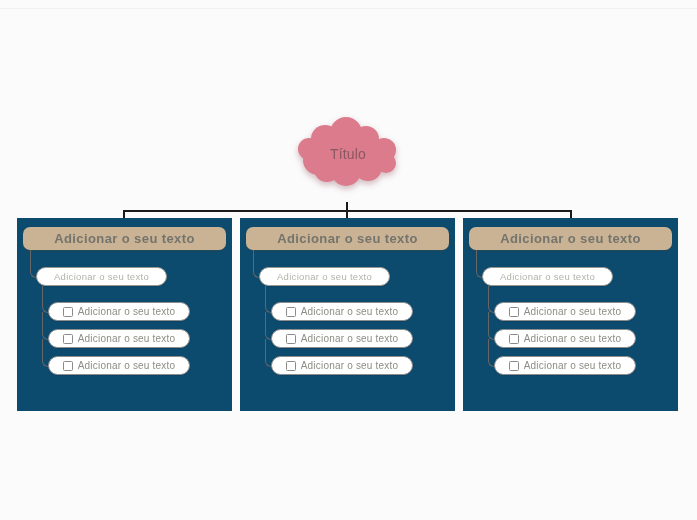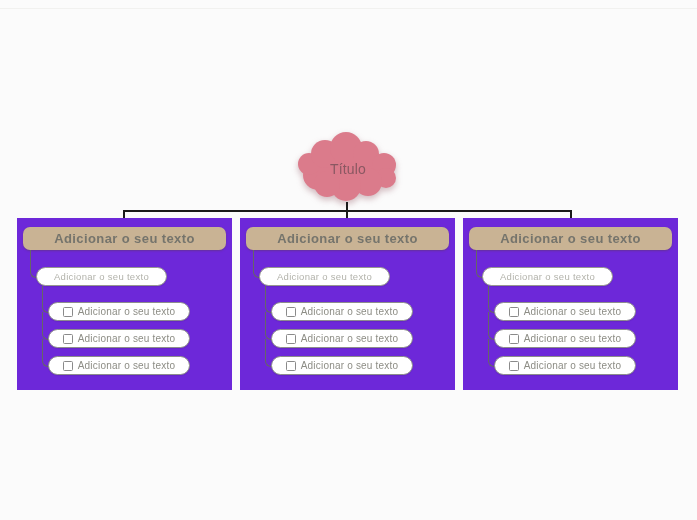--- a/index.html
+++ b/index.html
@@ -4,37 +4,37 @@
 <style>
   html,body{margin:0;padding:0;}
   .canvas{
     position:relative;width:697px;height:520px;overflow:hidden;
     background:#fbfbfb;
     font-family:"Liberation Sans","DejaVu Sans",sans-serif;
   }
   .top-hairline{position:absolute;left:0;top:8px;width:697px;height:1px;background:#f1f1ef;}
 
   
-  .cloud-wrap{position:absolute;left:291px;top:131px;width:114px;height:74px;}
+  .cloud-wrap{position:absolute;left:291px;top:116px;width:114px;height:74px;}
   .cloud-svg{position:absolute;left:0;top:0;filter:drop-shadow(0 3px 3px rgba(130,60,75,.35));}
   .cloud-label{
     position:absolute;left:0;top:30px;width:114px;text-align:center;
     font-size:14px;font-weight:500;letter-spacing:.2px;
   }
 
   
   .blk{position:absolute;background:#1a1a1a;}
   .stem      {left:346px;top:202px;width:2px;height:10px;}
   .hbar      {left:123px;top:210px;width:449px;height:2px;}
   .drop-left {left:123px;top:210px;width:2px;height:17px;}
   .drop-mid  {left:346px;top:210px;width:2px;height:17px;}
   .drop-right{left:570px;top:210px;width:2px;height:17px;}
 
   
-  .branch{position:absolute;top:218px;width:215px;height:172px;background:#6d28d9;}
+  .branch{position:absolute;top:218px;width:215px;height:193px;background:#0c4a6e;}
   .branch.b0{left:17px;} .branch.b1{left:240px;} .branch.b2{left:463px;}
 
   .branch-header{
     position:absolute;left:6px;top:9px;width:203px;height:23px;
     background:#c9b394;border-radius:7px;
     box-shadow:0 1px 2px rgba(90,70,40,.35);
     display:flex;align-items:center;justify-content:center;
     font-size:13px;font-weight:600;letter-spacing:.4px;color:#75746c;
   }
 

